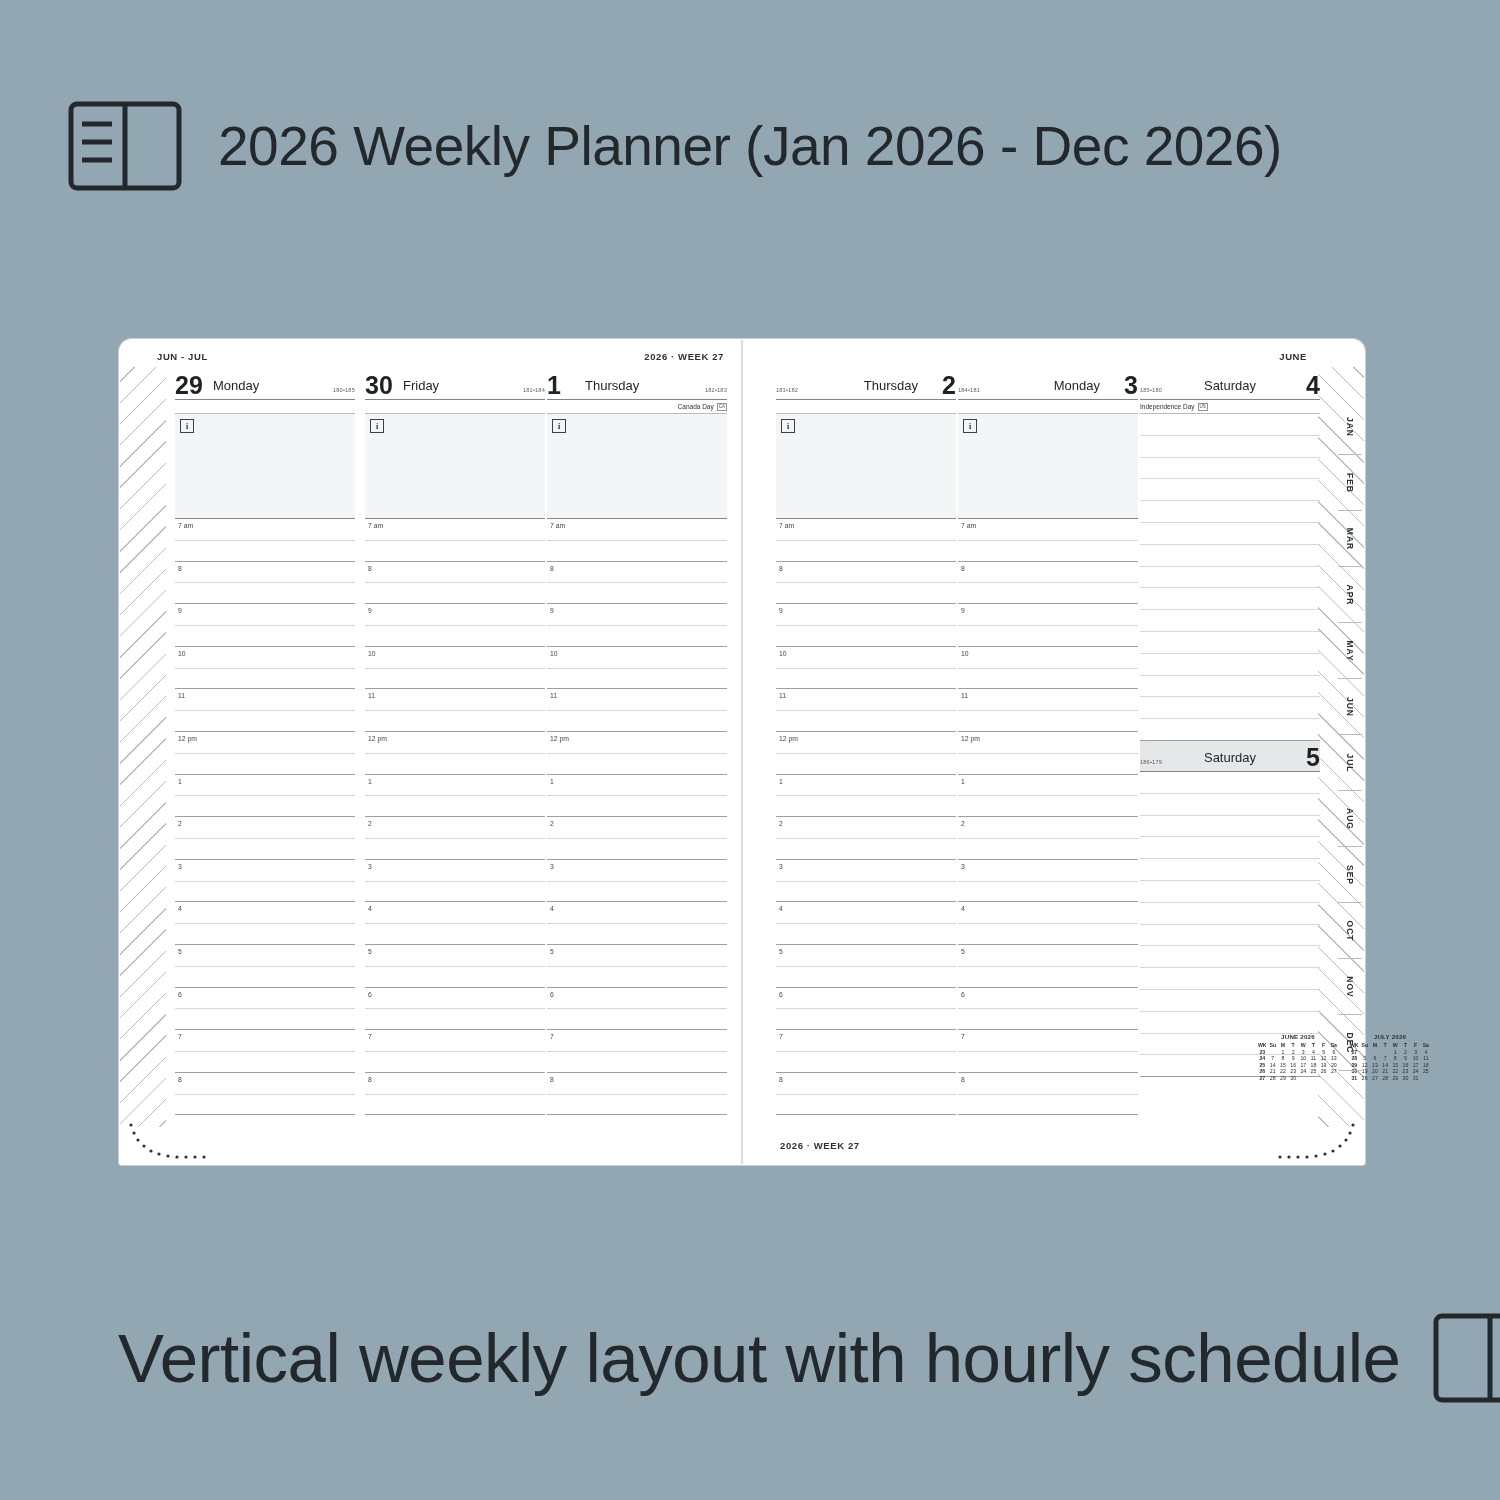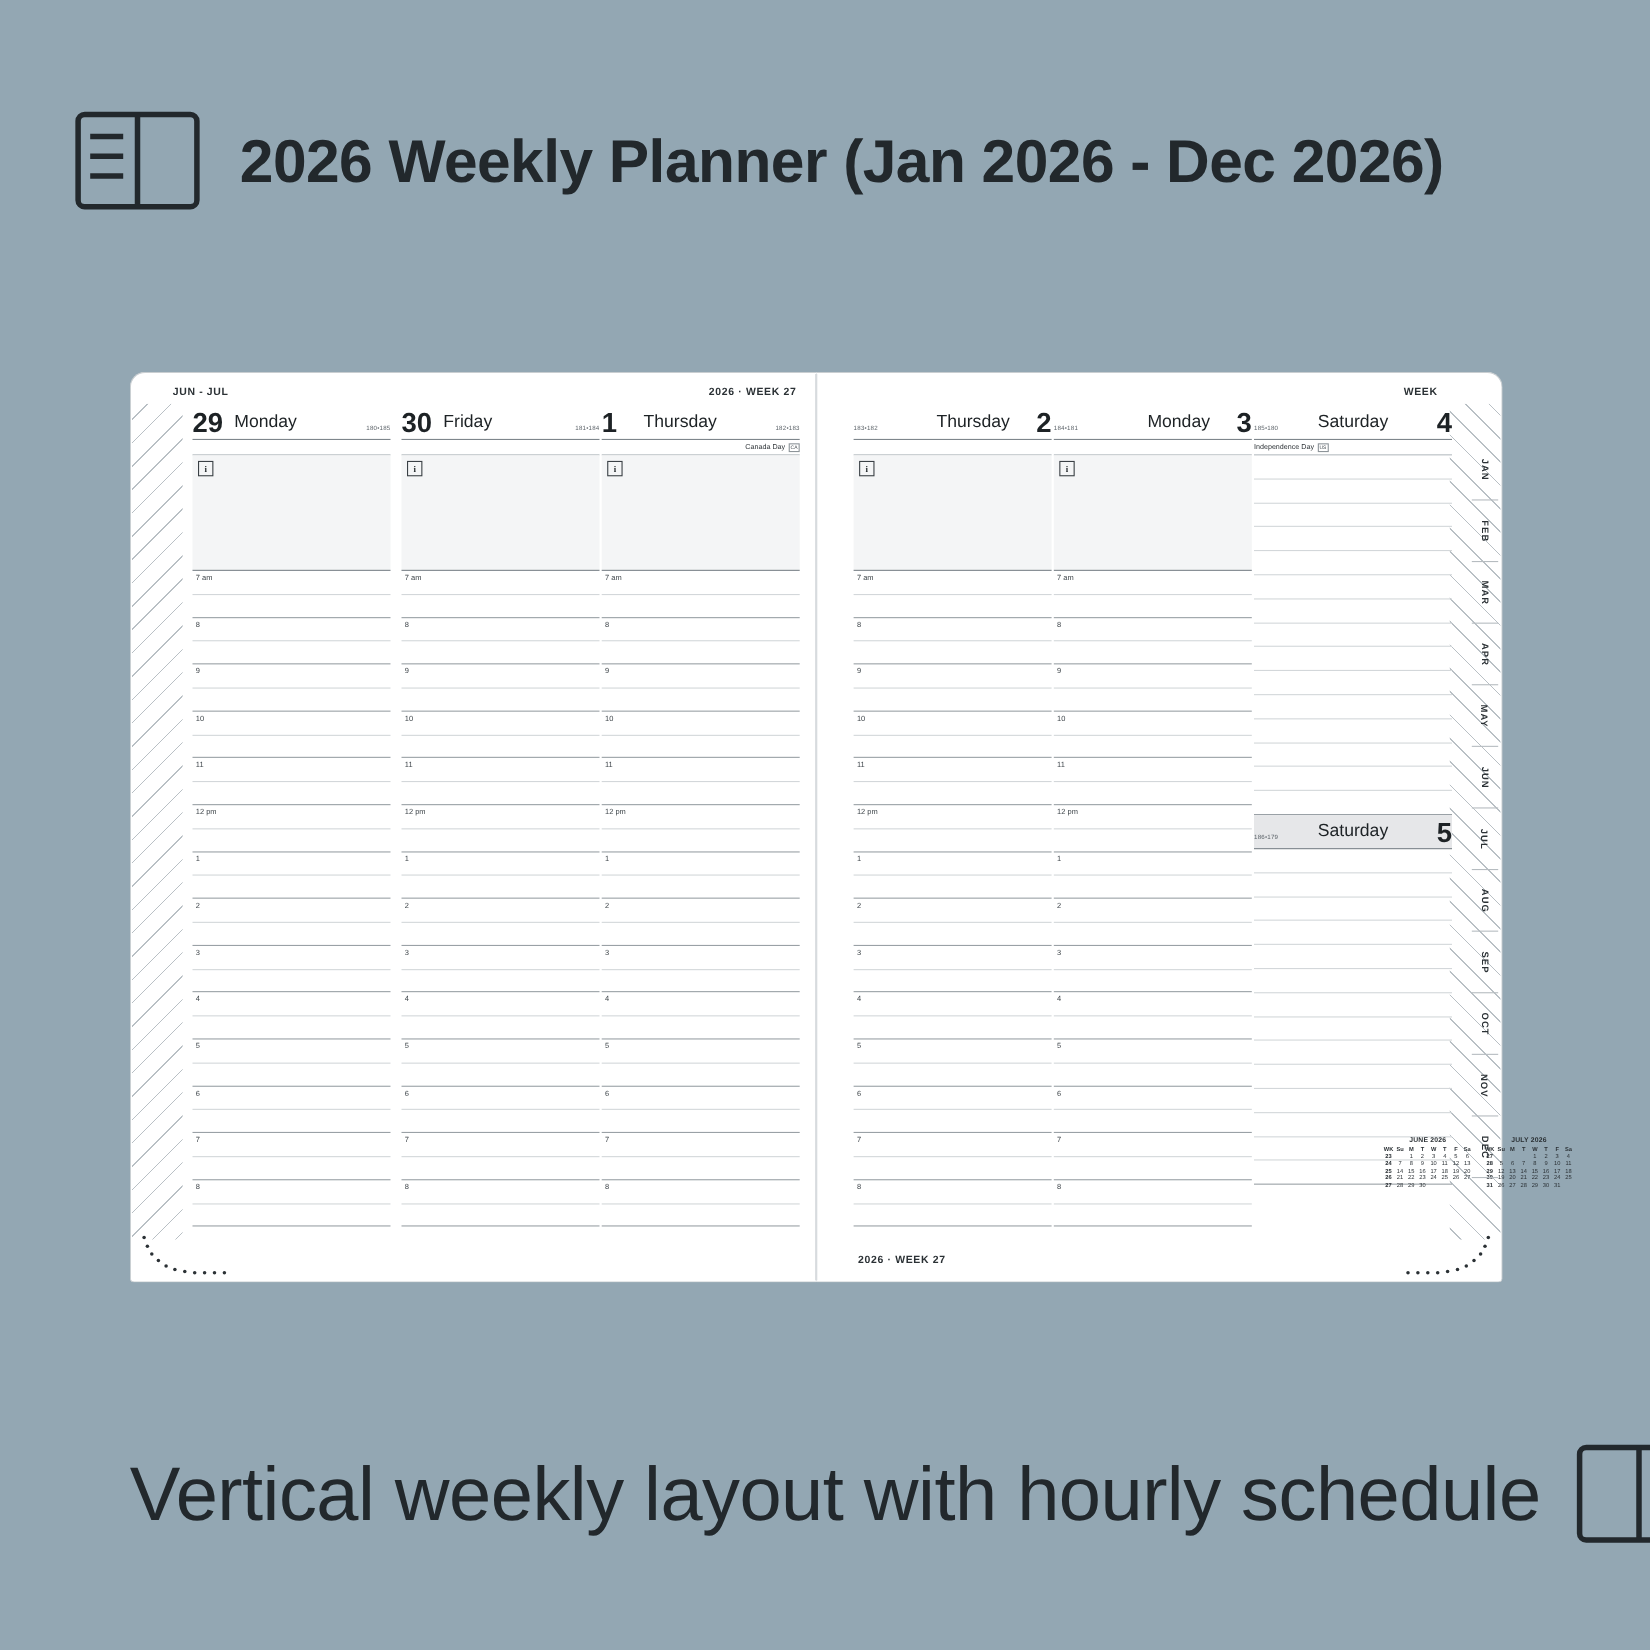--- a/index.html
+++ b/index.html
@@ -18,21 +18,20 @@
   
   #header {
     position: absolute;
     left: 66px;
     top: 86px;
     width: 1330px;
     height: 120px;
     display: flex;
     align-items: center;
     gap: 34px;
-    font-weight: bold;
   }
   .book-icon {
     width: 118px;
     height: 104px;
     flex: 0 0 auto;
   }
   #header-title {
     font-size: 55px;
     color: #22282c;
     letter-spacing: -0.5px;
@@ -165,21 +164,21 @@
     font-size: 25px;
     font-weight: bold;
     color: #1d2225;
     line-height: 25px;
   }
   .dnum.leftnum { left: 0; }
   .dnum.rightnum { right: 0; }
   .dname {
     position: absolute;
     bottom: 6px;
-    font-size: 16px;
+    font-size: 13px;
     color: #1d2225;
   }
   .dname.c { left: 0; right: 0; text-align: center; margin-top: 48px; }
   .dname.l { left: 38px; }
   .dname.r { right: 38px; text-align: center; }
   .dmeta {
     position: absolute;
     bottom: 6px;
     font-size: 5.6px;
     color: #5b6268;
@@ -564,21 +563,21 @@
         </g>
       </svg>
     </div>
   </div>
 
   <div class="page right">
     <div class="hatch-right">
       <div style="position:absolute;left:-10px;top:0;width:70px;height:760px;background:repeating-linear-gradient(45deg,#ffffff 0px,#ffffff 14px,#b9c0c5 14px,#b9c0c5 15px);"></div>
     </div>
 
-    <div class="page-head" id="right-month">WEEK</div>
+    <div class="page-head" id="right-month">JUNE</div>
 
     <div class="daycol" style="left:34px;">
       <div class="dhead">
         <div class="dnum rightnum">2</div>
         <div class="dname r">Thursday</div>
         <div class="dmeta l">183•182</div>
       </div>
       <div class="holiday">
         <span></span>
       </div>

